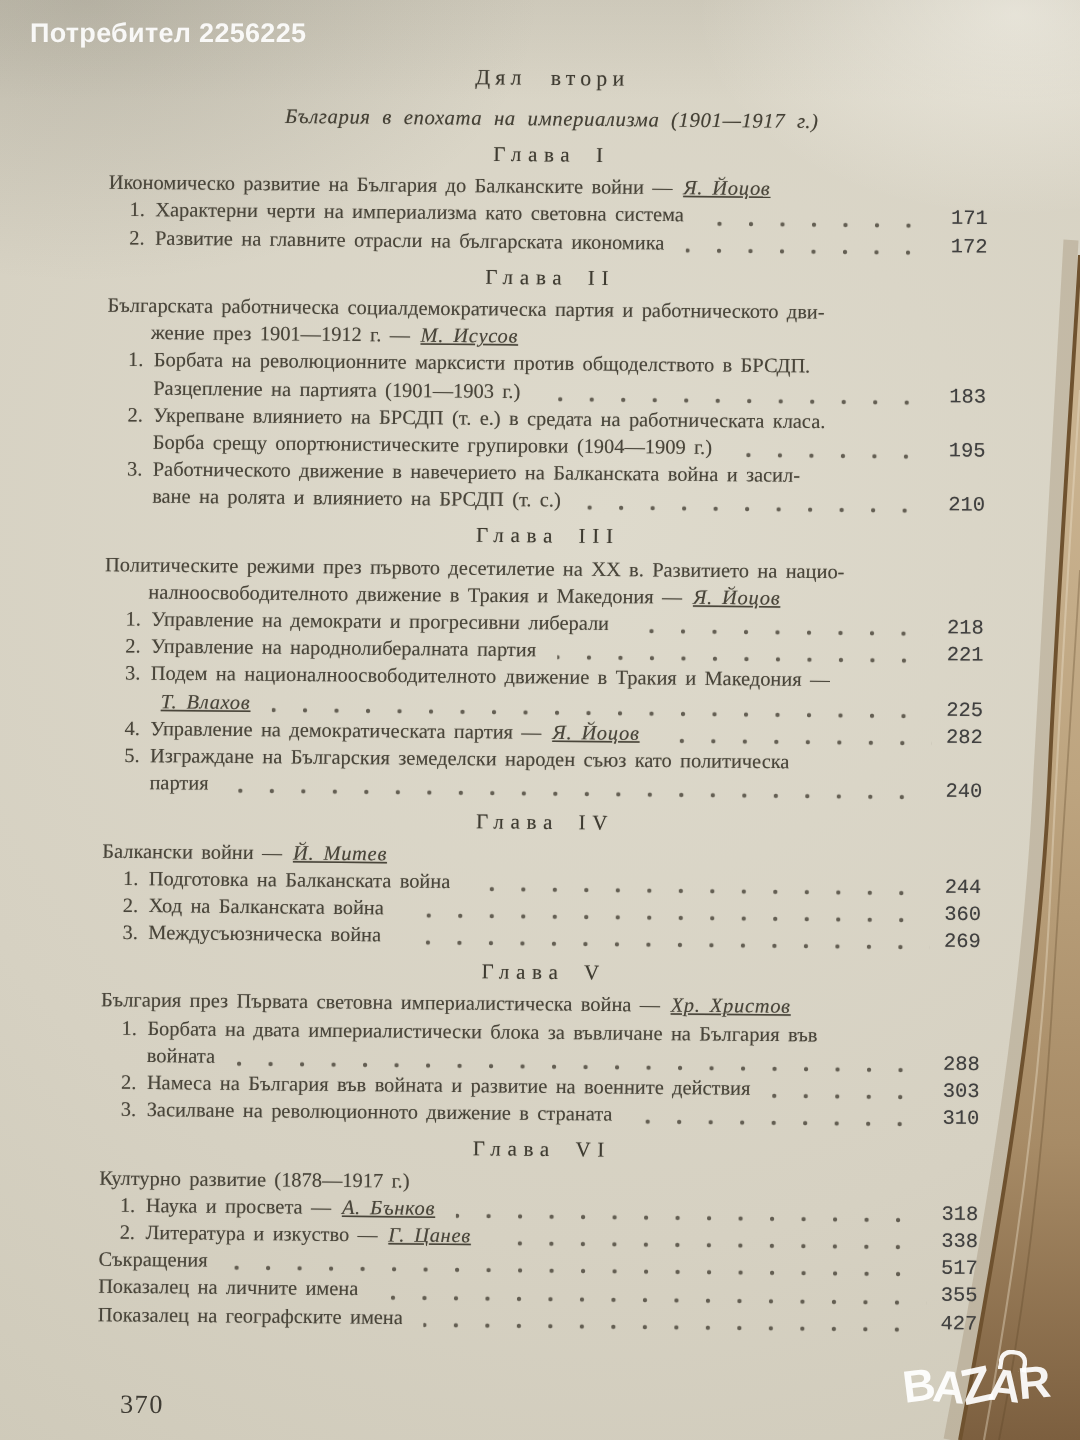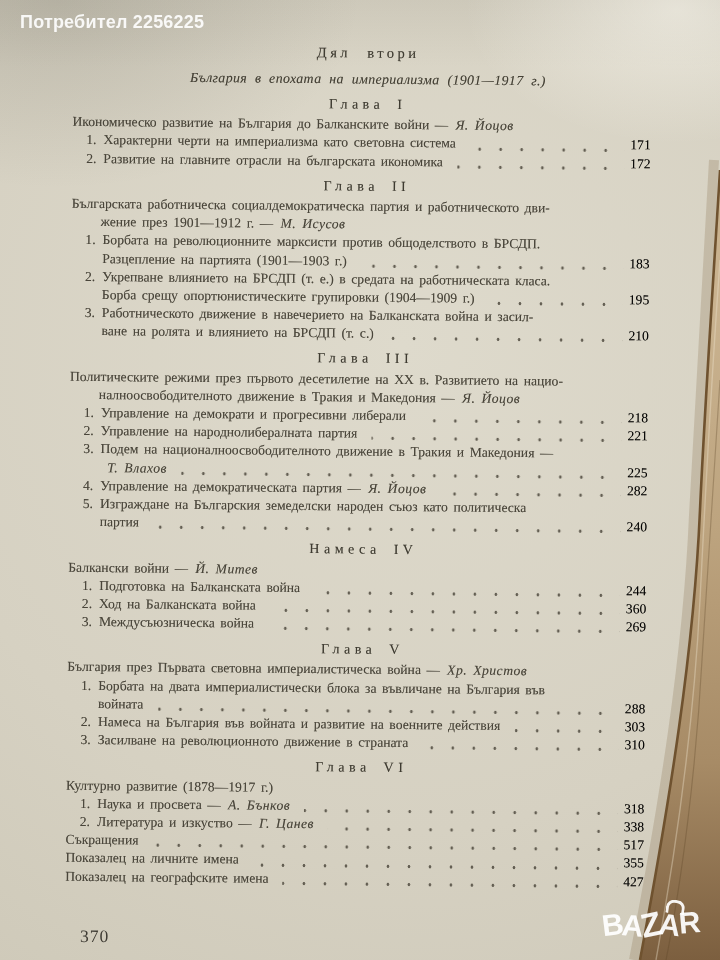--- a/index.html
+++ b/index.html
@@ -26,25 +26,25 @@
   .rows{margin-top:2px;}
   .row{display:flex;align-items:baseline;height:18.2px;font-size:13.6px;
     word-spacing:2.2px;white-space:nowrap;}
   .row.s-heading{justify-content:center;margin-top:7px;margin-bottom:2px;
     font-size:14px;letter-spacing:4.5px;word-spacing:5px;color:#3e3b31;}
   .row.s-cont{padding-left:29px;}
   .row.s-entry{padding-left:14px;}
   .row.s-entry-cont{padding-left:31px;}
   .num{flex:0 0 auto;margin-right:7px;}
   .txt{flex:0 1 auto;min-width:0;overflow:hidden;}
-  .author{flex:0 0 auto;font-style:italic;margin-left:7px;letter-spacing:0.5px;}
+  .author{flex:0 0 auto;font-style:italic;margin-left:7px;letter-spacing:0.5px;text-decoration:underline;}
   .dots{flex:1 1 auto;align-self:flex-end;height:5px;margin:0 4px 3px 14px;min-width:18px;
     background-image:radial-gradient(circle at 2px 2.5px, rgba(70,65,54,0.8) 1.15px, rgba(70,65,54,0) 1.7px);
     background-size:21px 5px;background-repeat:repeat-x;background-position:right 0 bottom 0;}
-  .pg{flex:0 0 32px;margin-left:2px;text-align:left;color:#000000;}
+  .pg{flex:0 0 32px;margin-left:2px;text-align:center;color:#404040;font-family:Liberation Mono, monospace;}
   .folio{position:absolute;left:80px;top:926px;font-size:17.5px;color:#3f3c34;
     letter-spacing:1px;transform:rotate(0.4deg);}
   
   .user-watermark{position:absolute;left:20px;top:12px;
     font-family:"Liberation Sans", sans-serif;font-weight:700;font-size:18px;
     color:rgba(255,255,255,0.90);letter-spacing:0.2px;}
   .brand{position:absolute;left:602px;top:908px;
     font-family:"Liberation Sans", sans-serif;font-weight:900;font-size:30px;
     color:rgba(255,255,255,0.93);letter-spacing:-1.5px;}
   .brand .ltr{display:inline-block;}
@@ -218,21 +218,21 @@
     </div>
         <div class="row s-entry-cont">
 
       <span class="txt">партия</span>
 
       <span class="dots"></span>
       <span class="pg">240</span>
     </div>
         <div class="row s-heading">
 
-      <span class="txt">Намеса IV</span>
+      <span class="txt">Глава IV</span>
 
     </div>
         <div class="row s-title">
 
       <span class="txt">Балкански войни —</span>
       <span class="author">Й. Митев</span>
 
     </div>
         <div class="row s-entry">
       <span class="num">1.</span>

